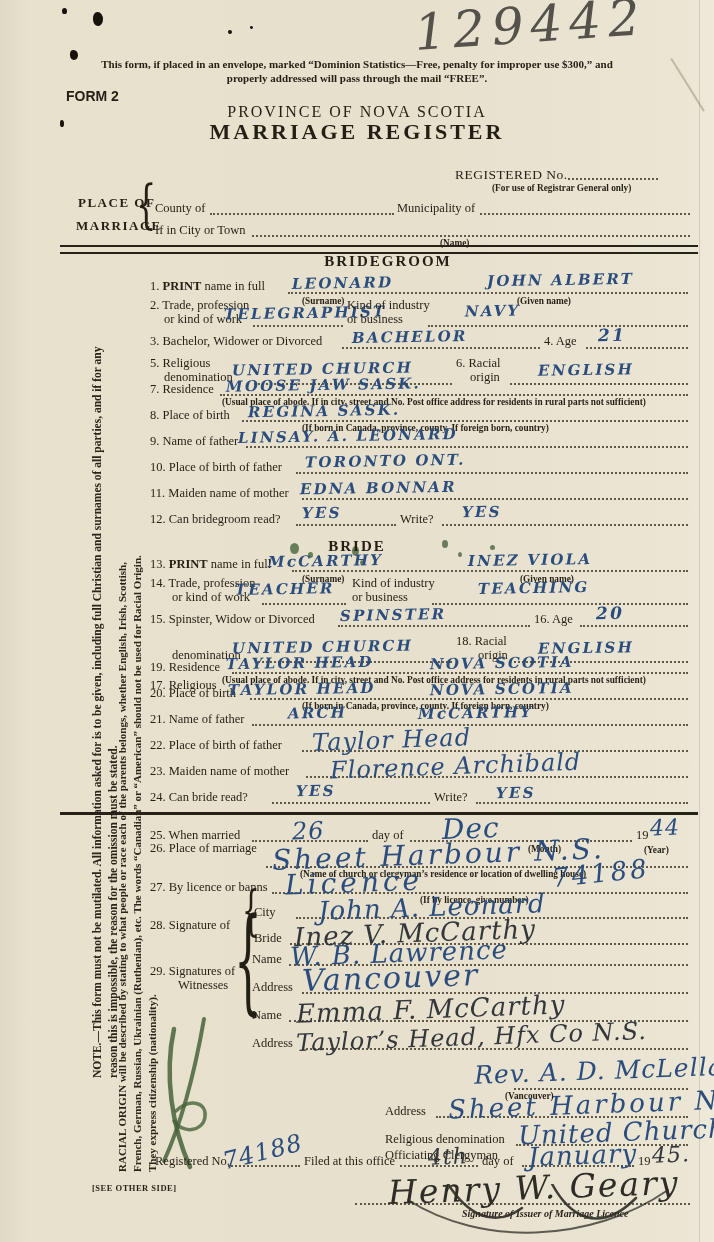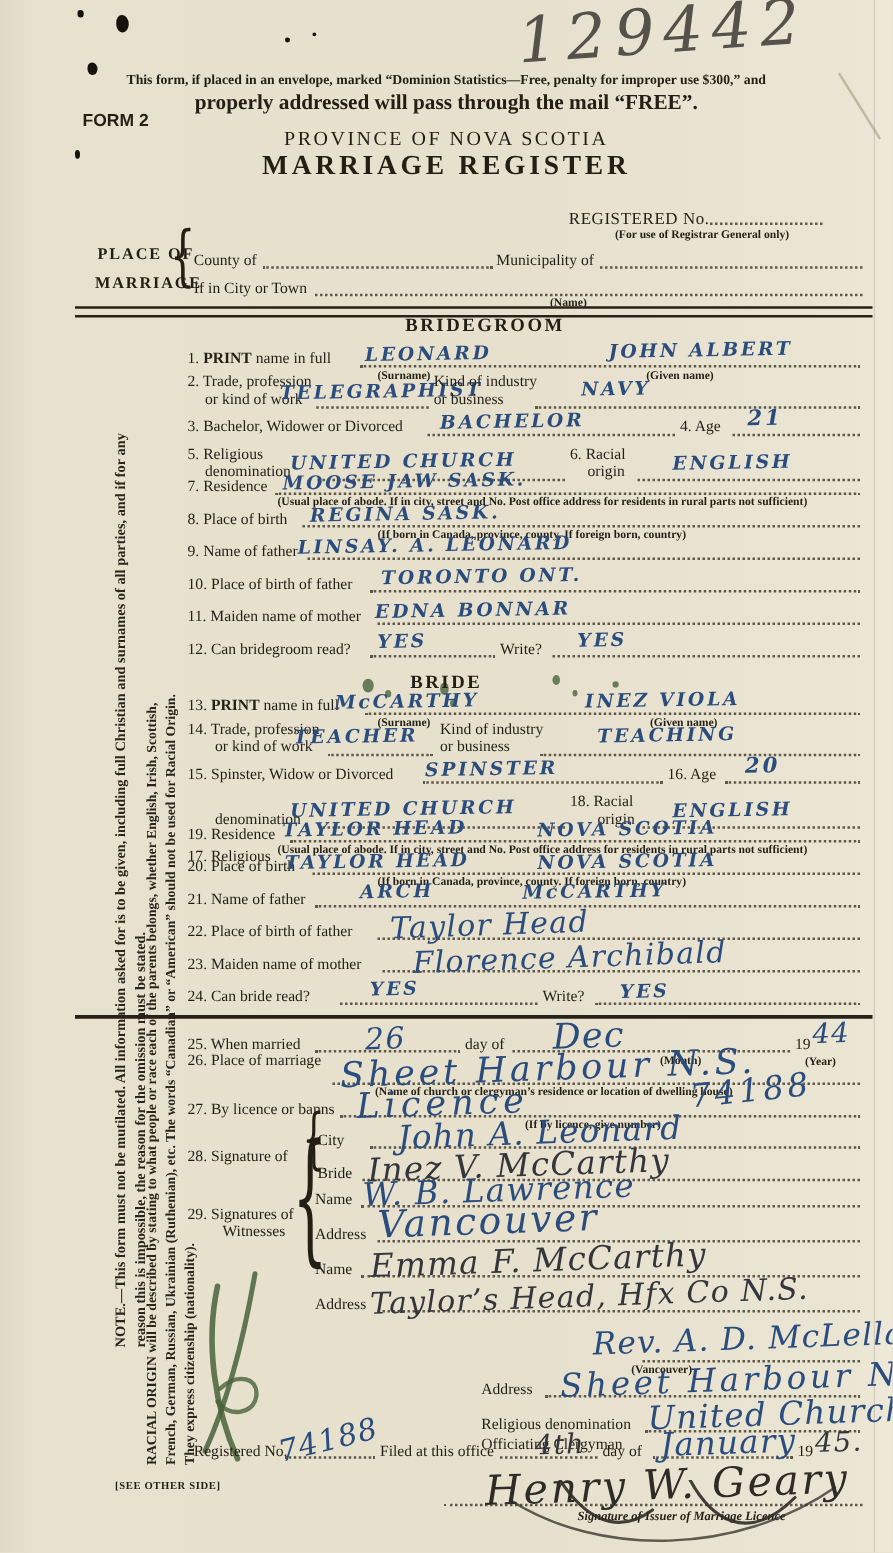--- a/index.html
+++ b/index.html
@@ -36,21 +36,21 @@
   <span class="speck" style="left:62px;top:8px;width:5px;height:6px;"></span>
   <span class="speck" style="left:60px;top:120px;width:4px;height:7px;"></span>
   <span class="speck" style="left:228px;top:30px;width:4px;height:4px;"></span>
   <span class="speck" style="left:250px;top:26px;width:3px;height:3px;"></span>
   <span class="crease" style="left:672px;top:58px;width:62px;height:2px;transform:rotate(58deg);"></span>
   <span class="abs" style="left:699px;top:0;width:1px;height:1242px;background:rgba(120,110,85,.22);"></span>
 
   <div class="abs" style="left:414px;top:-4px;font-family:'DejaVu Serif',serif;font-style:italic;font-weight:500;font-size:50px;letter-spacing:7px;color:#55524b;transform:rotate(-4deg);">129442</div>
 
   <div class="note center" style="top:58px;font-size:11px;">This form, if placed in an envelope, marked “Dominion Statistics—Free, penalty for improper use $300,” and</div>
-  <div class="note center" style="top:72px;font-size:17px;">properly addressed will pass through the mail “FREE”.</div>
+  <div class="note center" style="top:72px;font-size:11px;">properly addressed will pass through the mail “FREE”.</div>
   <div class="abs" style="left:66px;top:88px;font-family:'Liberation Sans',sans-serif;font-weight:700;font-size:14px;">FORM 2</div>
   <div class="abs center" style="top:103px;font-size:16px;letter-spacing:2px;">PROVINCE OF NOVA SCOTIA</div>
   <div class="abs center" style="top:119px;font-family:Liberation Serif, serif;font-weight:700;font-size:22px;letter-spacing:3px;">MARRIAGE REGISTER</div>
 
   <span class="lbl" style="left:455px;top:168px;font-size:13.5px;letter-spacing:.5px;">REGISTERED No.</span>
   <div class="dots" style="left:568px;top:178px;width:90px;"></div>
   <span class="note" style="left:492px;top:183px;">(For use of Registrar General only)</span>
 
   <span class="lbl b" style="left:78px;top:196px;font-size:13px;letter-spacing:1.5px;">PLACE OF</span>
   <span class="lbl b" style="left:76px;top:219px;font-size:13px;letter-spacing:1.5px;">MARRIAGE</span>

